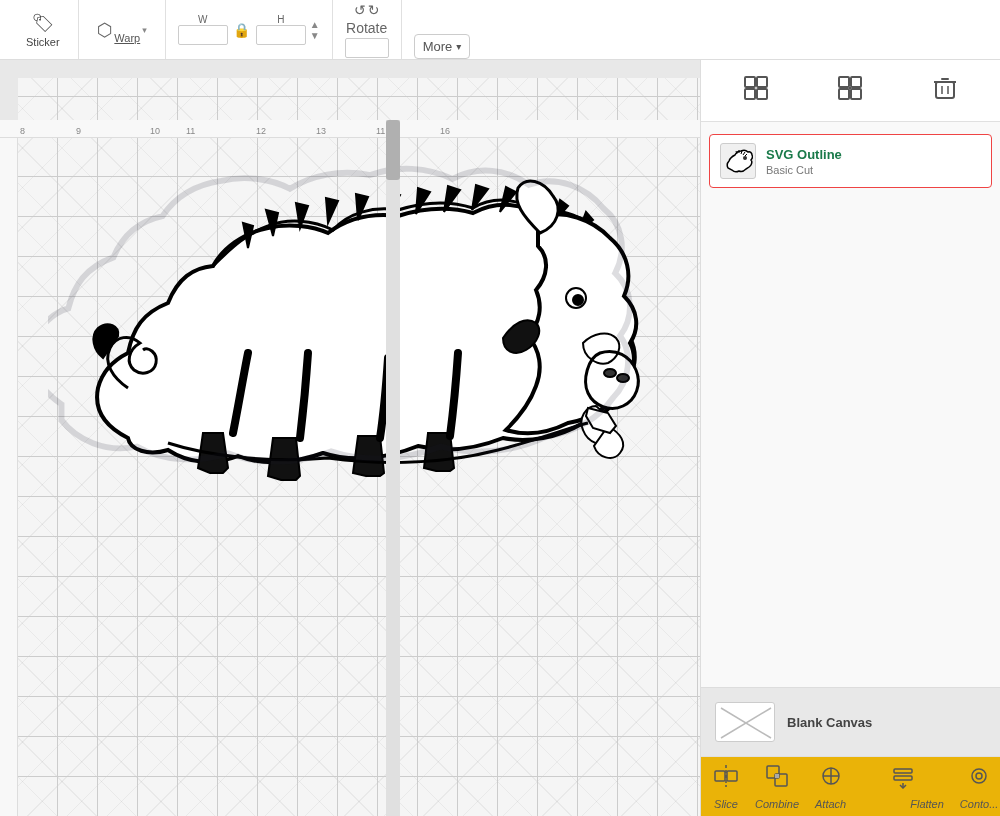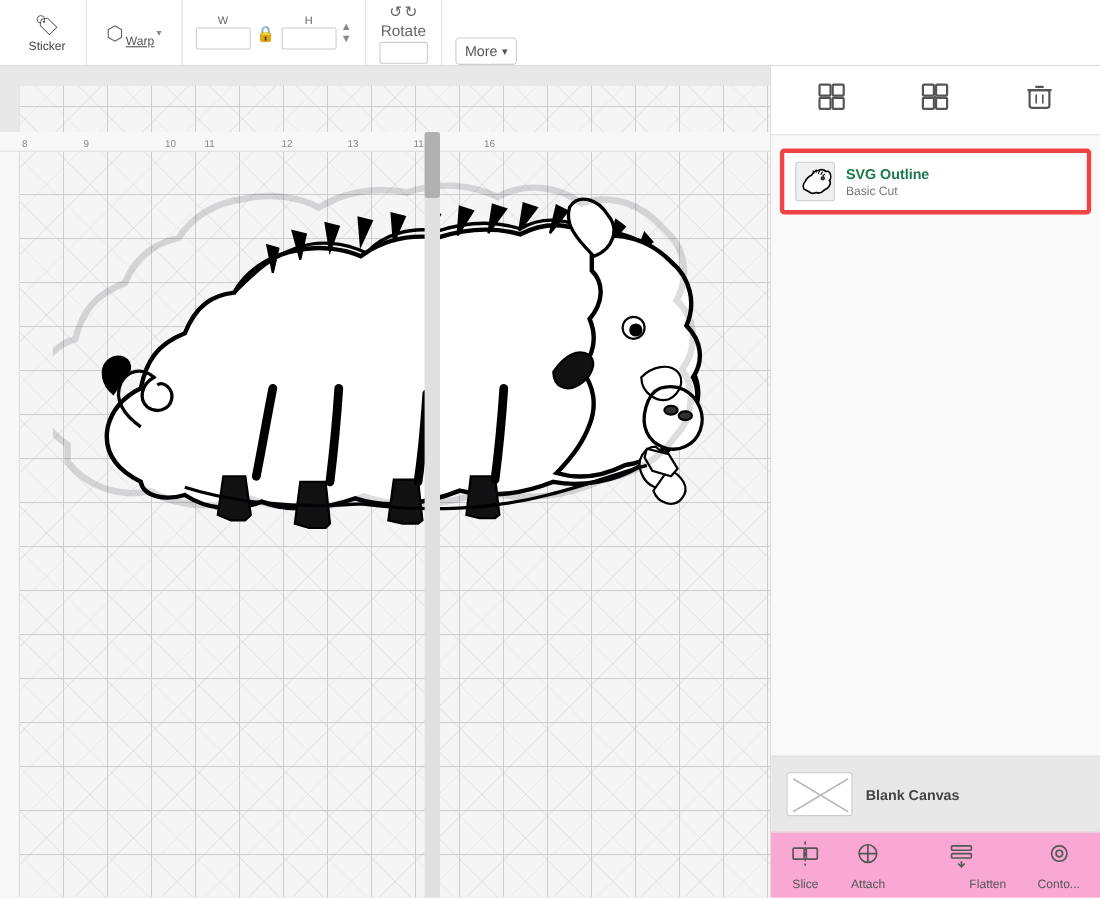--- a/index.html
+++ b/index.html
@@ -215,21 +215,21 @@
       padding: 12px 8px;
       overflow-y: auto;
     }
 
     .layer-item {
       display: flex;
       align-items: center;
       gap: 10px;
       padding: 8px 10px;
       background: white;
-      border: 4px solid #ef4444;
+      border: 1px solid #ef4444;
       border-radius: 4px;
       margin-bottom: 22px;
       cursor: pointer;
     }
 
     .layer-thumb {
       width: 36px;
       height: 36px;
       border: 1px solid #ccc;
       border-radius: 3px;
@@ -284,23 +284,24 @@
       font-size: 13px;
       color: #444;
     }
 
     
     #bottom-toolbar {
       display: flex;
       justify-content: space-around;
       align-items: center;
       padding: 6px 4px;
-      background: #f9a8d4;
+      background: #eab308;
       border-top: 1px solid #e0e0e0;
       height: 60px;
+      font-style: italic;
     }
 
     .bottom-tool {
       display: flex;
       flex-direction: column;
       align-items: center;
       gap: 3px;
       cursor: pointer;
       padding: 4px 8px;
       font-size: 11px;
@@ -658,20 +659,30 @@
       <div class="bottom-tool-icon">
         <svg width="26" height="26" viewBox="0 0 26 26" fill="none">
           <rect x="2" y="8" width="10" height="10" rx="1" stroke="#555" stroke-width="1.5" fill="none"></rect>
           <rect x="14" y="8" width="10" height="10" rx="1" stroke="#555" stroke-width="1.5" fill="none"></rect>
           <line x1="13" y1="2" x2="13" y2="24" stroke="#555" stroke-width="1.5" stroke-dasharray="3,2"></line>
         </svg>
       </div>
       <span style="font-size:11px;">Slice</span>
     </div>
 
+    <div class="bottom-tool">
+      <div class="bottom-tool-icon">
+        <svg width="26" height="26" viewBox="0 0 26 26" fill="none">
+          <rect x="3" y="3" width="12" height="12" rx="1" stroke="#555" stroke-width="1.5" fill="none"></rect>
+          <rect x="11" y="11" width="12" height="12" rx="1" stroke="#555" stroke-width="1.5" fill="none"></rect>
+          <rect x="11" y="11" width="4" height="4" fill="#aaa"></rect>
+        </svg>
+      </div>
+      <span style="font-size:11px;">Combine</span>
+    </div>
 
     <div class="bottom-tool">
       <div class="bottom-tool-icon">
         <svg width="26" height="26" viewBox="0 0 26 26" fill="none">
           <circle cx="13" cy="13" r="8" stroke="#555" stroke-width="1.5" fill="none"></circle>
           <line x1="13" y1="5" x2="13" y2="21" stroke="#555" stroke-width="1.5"></line>
           <line x1="5" y1="13" x2="21" y2="13" stroke="#555" stroke-width="1.5"></line>
         </svg>
       </div>
       <span style="font-size:11px;">Attach</span>

